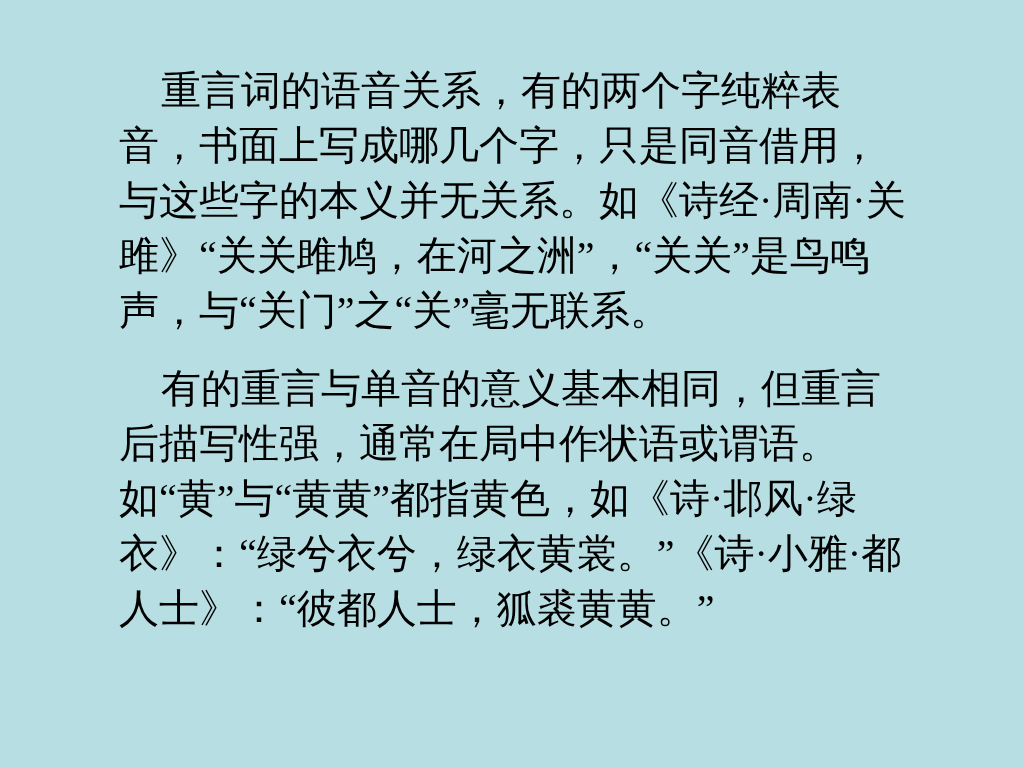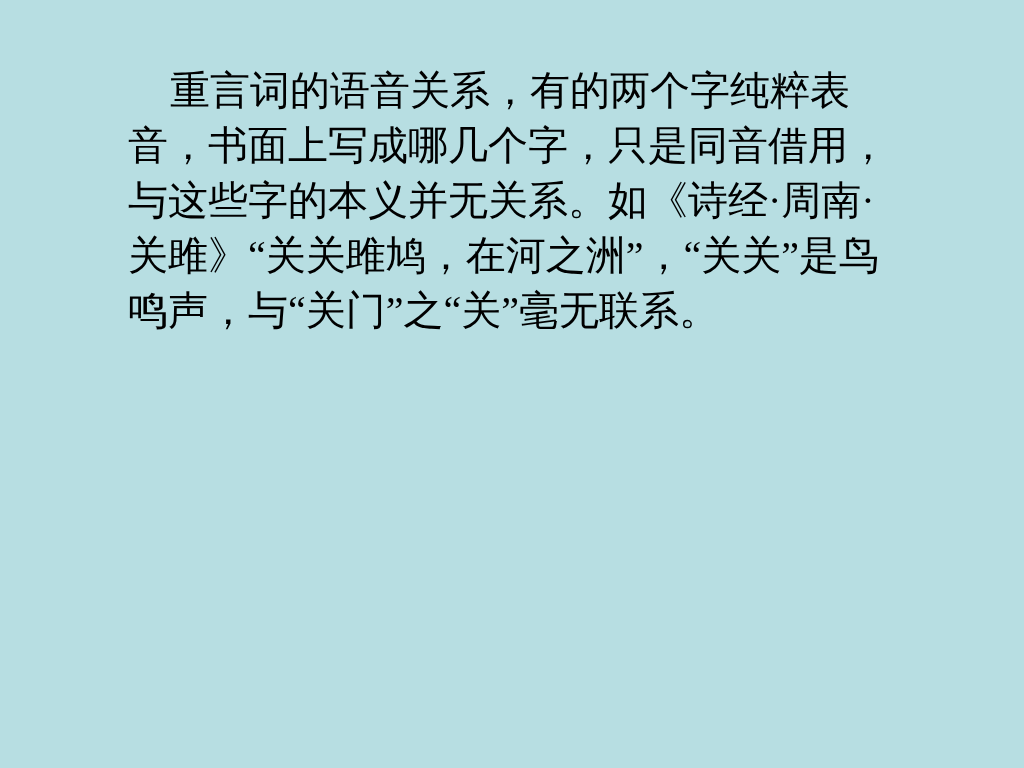--- a/index.html
+++ b/index.html
@@ -18,24 +18,25 @@
     left: 112px;
     top: 63px;
     width: 800px;
     color: #000000;
     font-family: "Liberation Serif", "DejaVu Serif", serif;
     font-size: 40px;
     line-height: 55px;
     text-align: left;
   }
   .text-block p {
-    margin: 0 0 23px 16px;
+    margin: 0 0 23px 7px;
     text-indent: 42px;
   }
 </style>
 </head>
 <body>
 
 <div class="slide">
   <div class="text-block">
     <p>重言词的语音关系，有的两个字纯粹表音，书面上写成哪几个字，只是同音借用，与这些字的本义并无关系。如《诗经·周南·关雎》“关关雎鸠，在河之洲”，“关关”是鸟鸣声，与“关门”之“关”毫无联系。</p>
+    <p>有的重言与单音的意义基本相同，但重言后描写性强，通常在局中作状语或谓语。如“黄”与“黄黄”都指黄色，如《诗·邶风·绿衣》：“绿兮衣兮，绿衣黄裳。”《诗·小雅·都人士》：“彼都人士，狐裘黄黄。”</p>
   </div>
 </div>
 
 </body></html>

